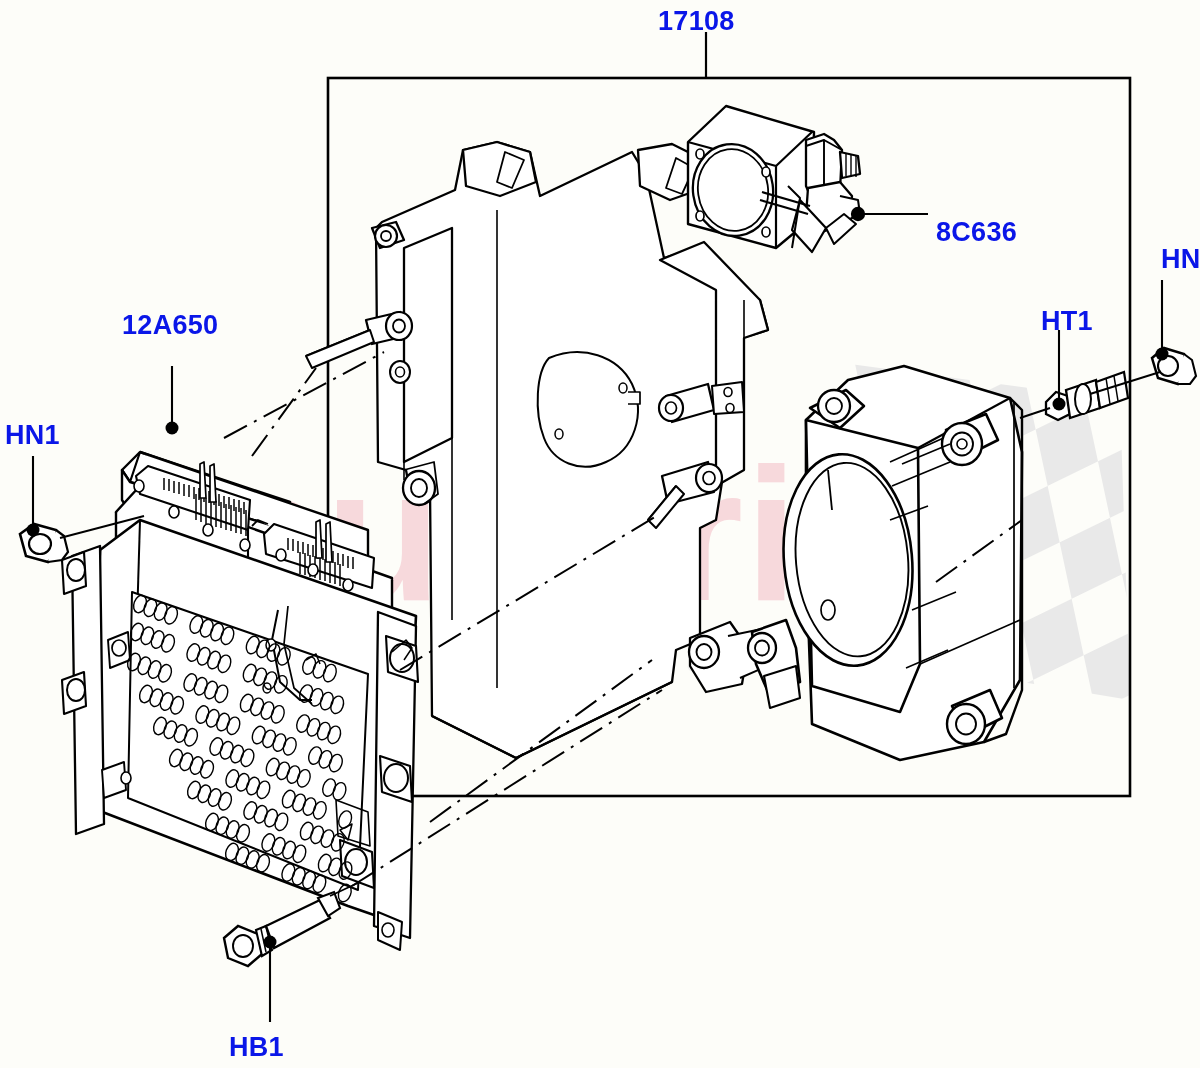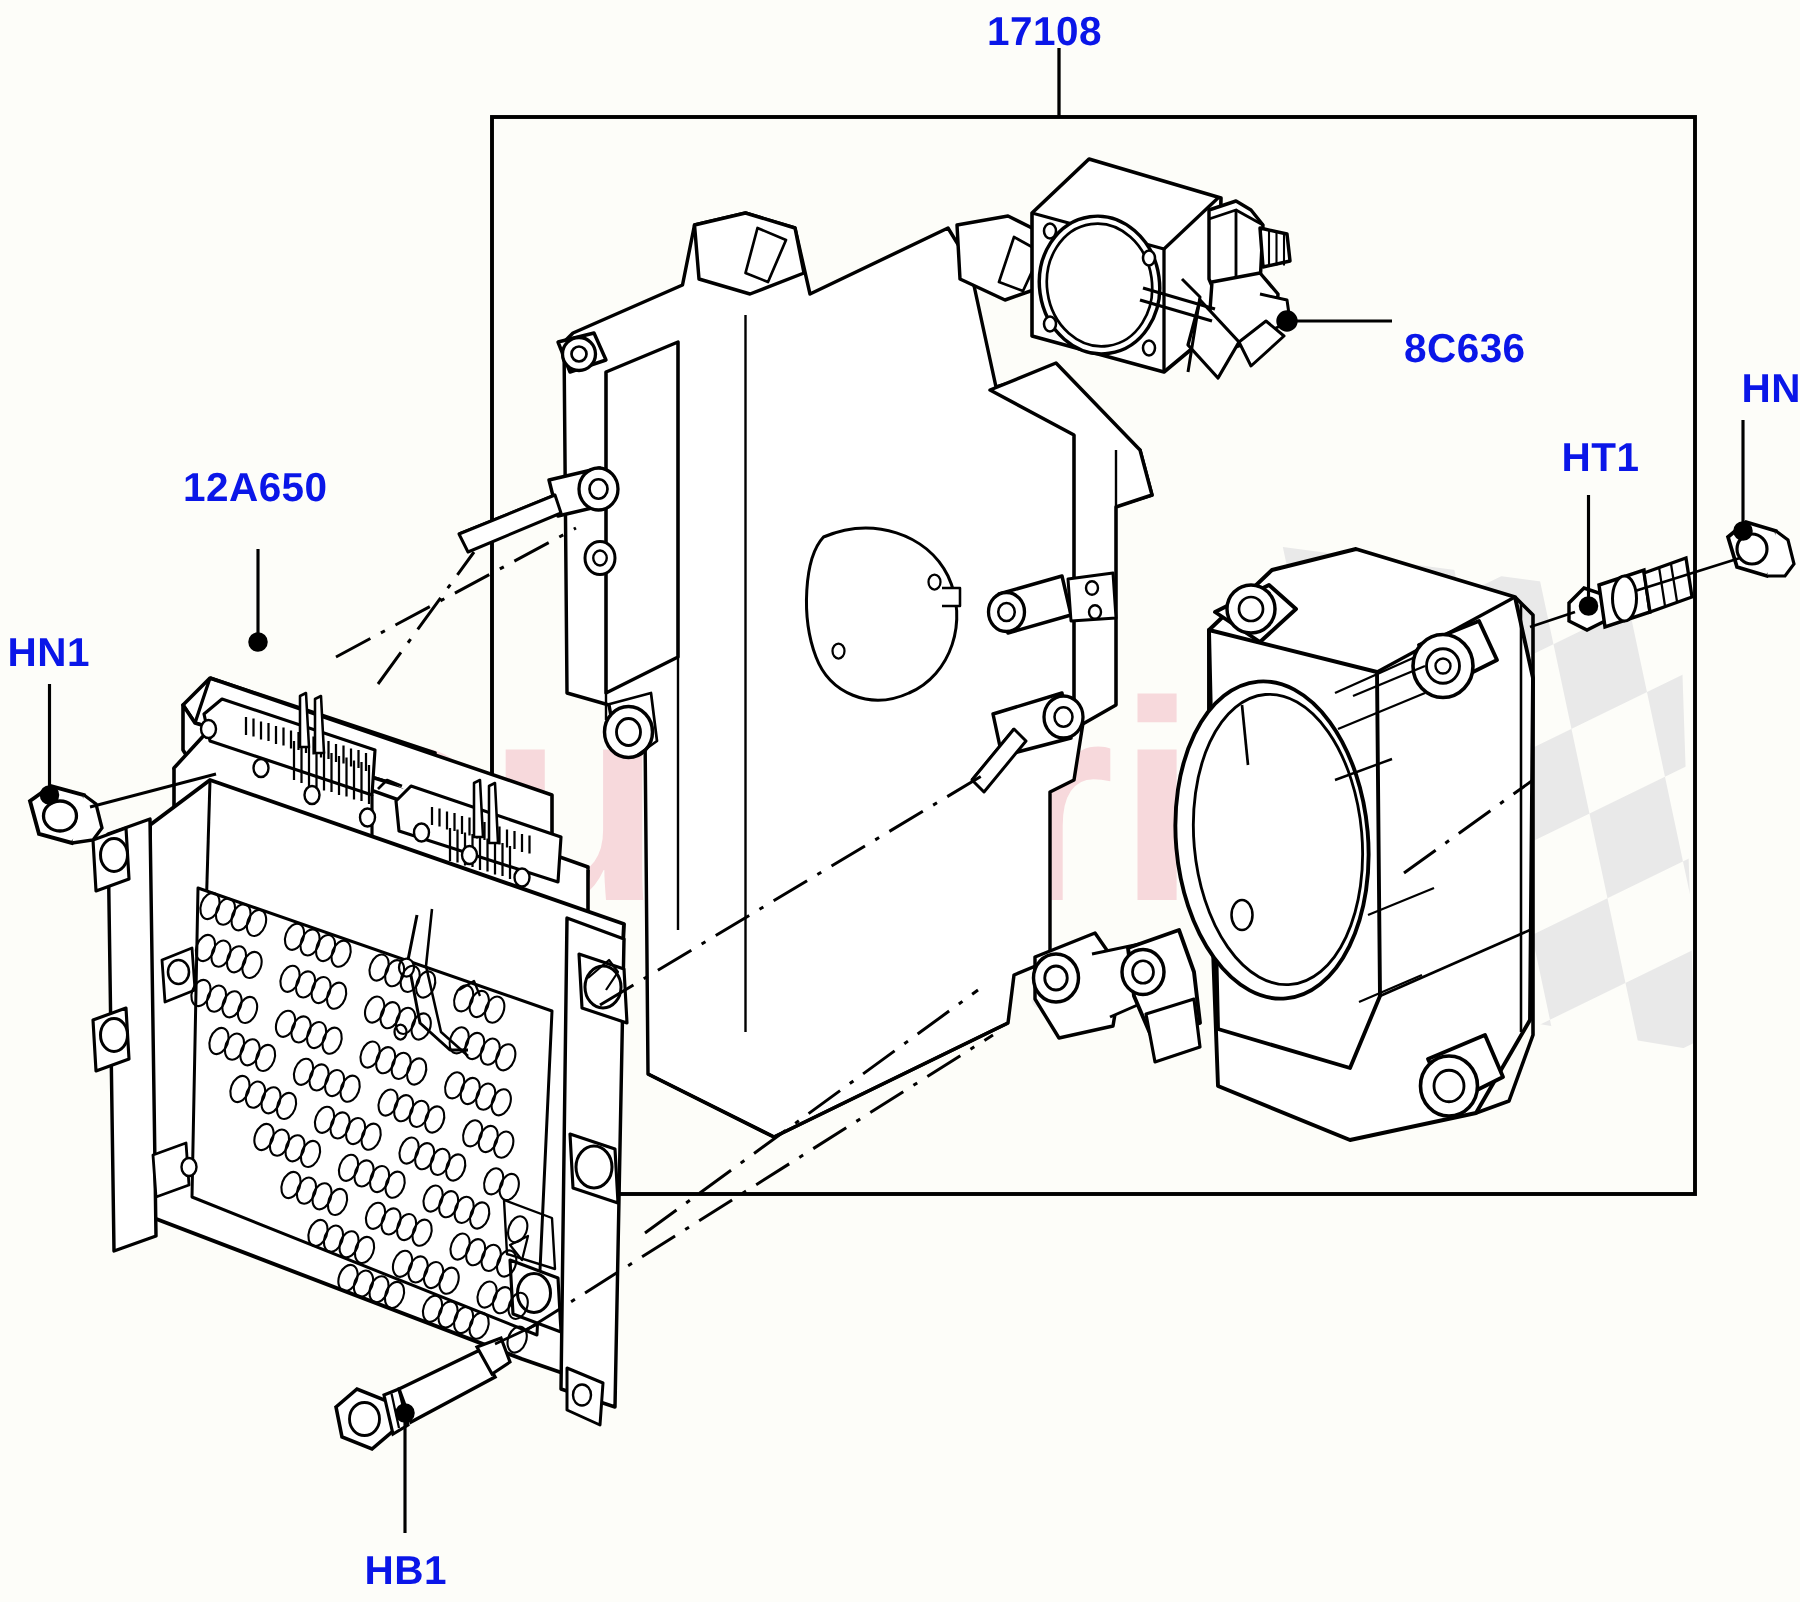--- a/index.html
+++ b/index.html
@@ -30,24 +30,24 @@
     font-size: 27px;
     font-weight: 700;
     color: #0a16e8;
     letter-spacing: 0.3px;
     white-space: nowrap;
     line-height: 1;
   }
   .lbl-17108 { left: 658px; top: 8px; }
   .lbl-8c636 { left: 936px; top: 219px; }
   .lbl-hn1-r { left: 1161px; top: 246px; }
-  .lbl-ht1   { left: 1041px; top: 292px; }
+  .lbl-ht1   { left: 1041px; top: 308px; }
   .lbl-12a650{ left: 122px;  top: 312px; }
   .lbl-hn1-l { left: 5px;    top: 422px; }
-  .lbl-hb1   { left: 243px;  top: 1034px; }
+  .lbl-hb1   { left: 229px;  top: 1034px; }
 </style>
 </head>
 <body>
 
 <div id="diagram-root">
 
   <svg id="diagram-svg" viewBox="0 0 1200 1068" xmlns="http://www.w3.org/2000/svg">
     <defs>
       <pattern id="flagPat" width="112" height="112" patternUnits="userSpaceOnUse" patternTransform="rotate(-26) skewX(-14)">
         <rect width="56" height="56" x="0" y="0" fill="#e9e9e9"></rect>

